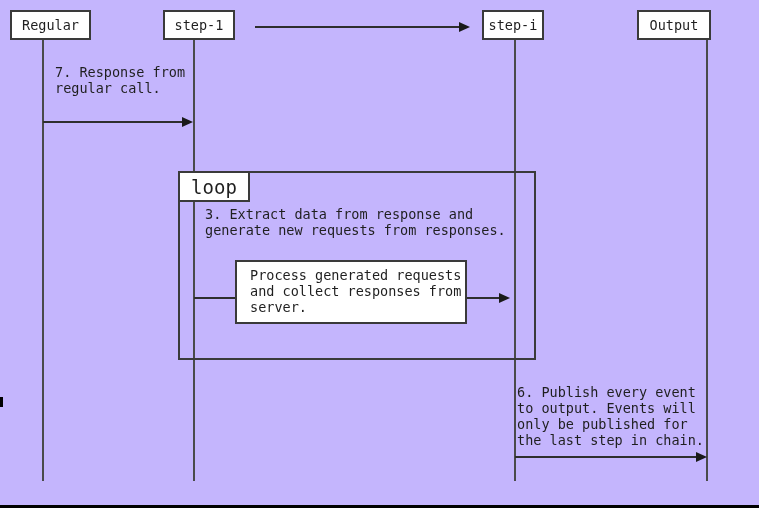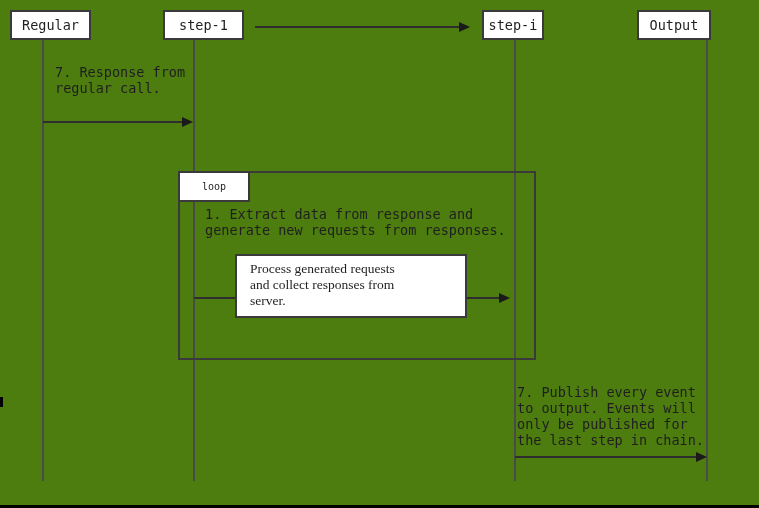--- a/index.html
+++ b/index.html
@@ -4,21 +4,21 @@
 <style>
   html, body {
     margin: 0;
     padding: 0;
     background: #ffffff;
   }
   .stage {
     position: relative;
     width: 759px;
     height: 508px;
-    background: #4d7c0f;
+    background: #c4b5fd;
     overflow: hidden;
     font-family: "DejaVu Sans Mono", "Liberation Mono", monospace;
     color: #1f1f1f;
   }
   .pbox {
     position: absolute;
     top: 10px;
     height: 30px;
     box-sizing: border-box;
     border: 2px solid #3a3a3a;
@@ -76,38 +76,37 @@
     left: 178px;
     top: 171px;
     width: 72px;
     height: 31px;
     box-sizing: border-box;
     border: 2px solid #3a3a3a;
     background: #ffffff;
     display: flex;
     align-items: center;
     justify-content: center;
-    font-size: 10px;
+    font-size: 19px;
     z-index: 3;
   }
   .process-box {
     position: absolute;
     left: 235px;
-    top: 254px;
+    top: 260px;
     width: 232px;
     height: 64px;
     box-sizing: border-box;
     border: 2px solid #3a3a3a;
     background: #ffffff;
     font-size: 13.5px;
     line-height: 16px;
     white-space: pre-line;
     padding: 5px 0 0 13px;
     z-index: 3;
-    font-family: Liberation Serif, serif;
   }
   .bottom-border {
     position: absolute;
     left: 0;
     top: 505px;
     width: 759px;
     height: 3px;
     background: #000000;
     z-index: 4;
   }
@@ -127,21 +126,21 @@
 <div class="stage">
 
   <div class="lifeline" style="left:42px"></div>
   <div class="lifeline" style="left:193px"></div>
   <div class="lifeline" style="left:514px"></div>
   <div class="lifeline" style="left:706px"></div>
 
   <div class="pbox" style="left:10px;width:81px">
     <span>Regular</span>
   </div>
-  <div class="pbox" style="left:163px;width:81px">
+  <div class="pbox" style="left:163px;width:72px">
     <span>step-1</span>
   </div>
   <div class="pbox" style="left:482px;width:62px">
     <span>step-i</span>
   </div>
   <div class="pbox" style="left:637px;width:74px">
     <span>Output</span>
   </div>
 
   <div class="hline" style="left:255px;top:26px;width:204px">
@@ -152,32 +151,32 @@
 regular call.</div>
   <div class="hline" style="left:43px;top:121px;width:139px">
     <i class="head"></i>
   </div>
 
   <div class="loop-frame"></div>
   <div class="loop-label">
     <span>loop</span>
   </div>
 
-  <div class="msg" style="left:205px;top:206px;width:330px">1. Extract data from response and
+  <div class="msg" style="left:205px;top:206px;width:330px">3. Extract data from response and
 generate new requests from responses.</div>
 
   <div class="hline" style="left:194px;top:297px;width:41px"></div>
   <div class="process-box">Process generated requests
 and collect responses from
 server.</div>
   <div class="hline" style="left:467px;top:297px;width:32px">
     <i class="head"></i>
   </div>
 
-  <div class="msg" style="left:517px;top:384px;width:210px">7. Publish every event
+  <div class="msg" style="left:517px;top:384px;width:210px">6. Publish every event
 to output. Events will
 only be published for
 the last step in chain.</div>
   <div class="hline" style="left:515px;top:456px;width:181px">
     <i class="head"></i>
   </div>
 
   <div class="edge-mark"></div>
   <div class="bottom-border"></div>
 

